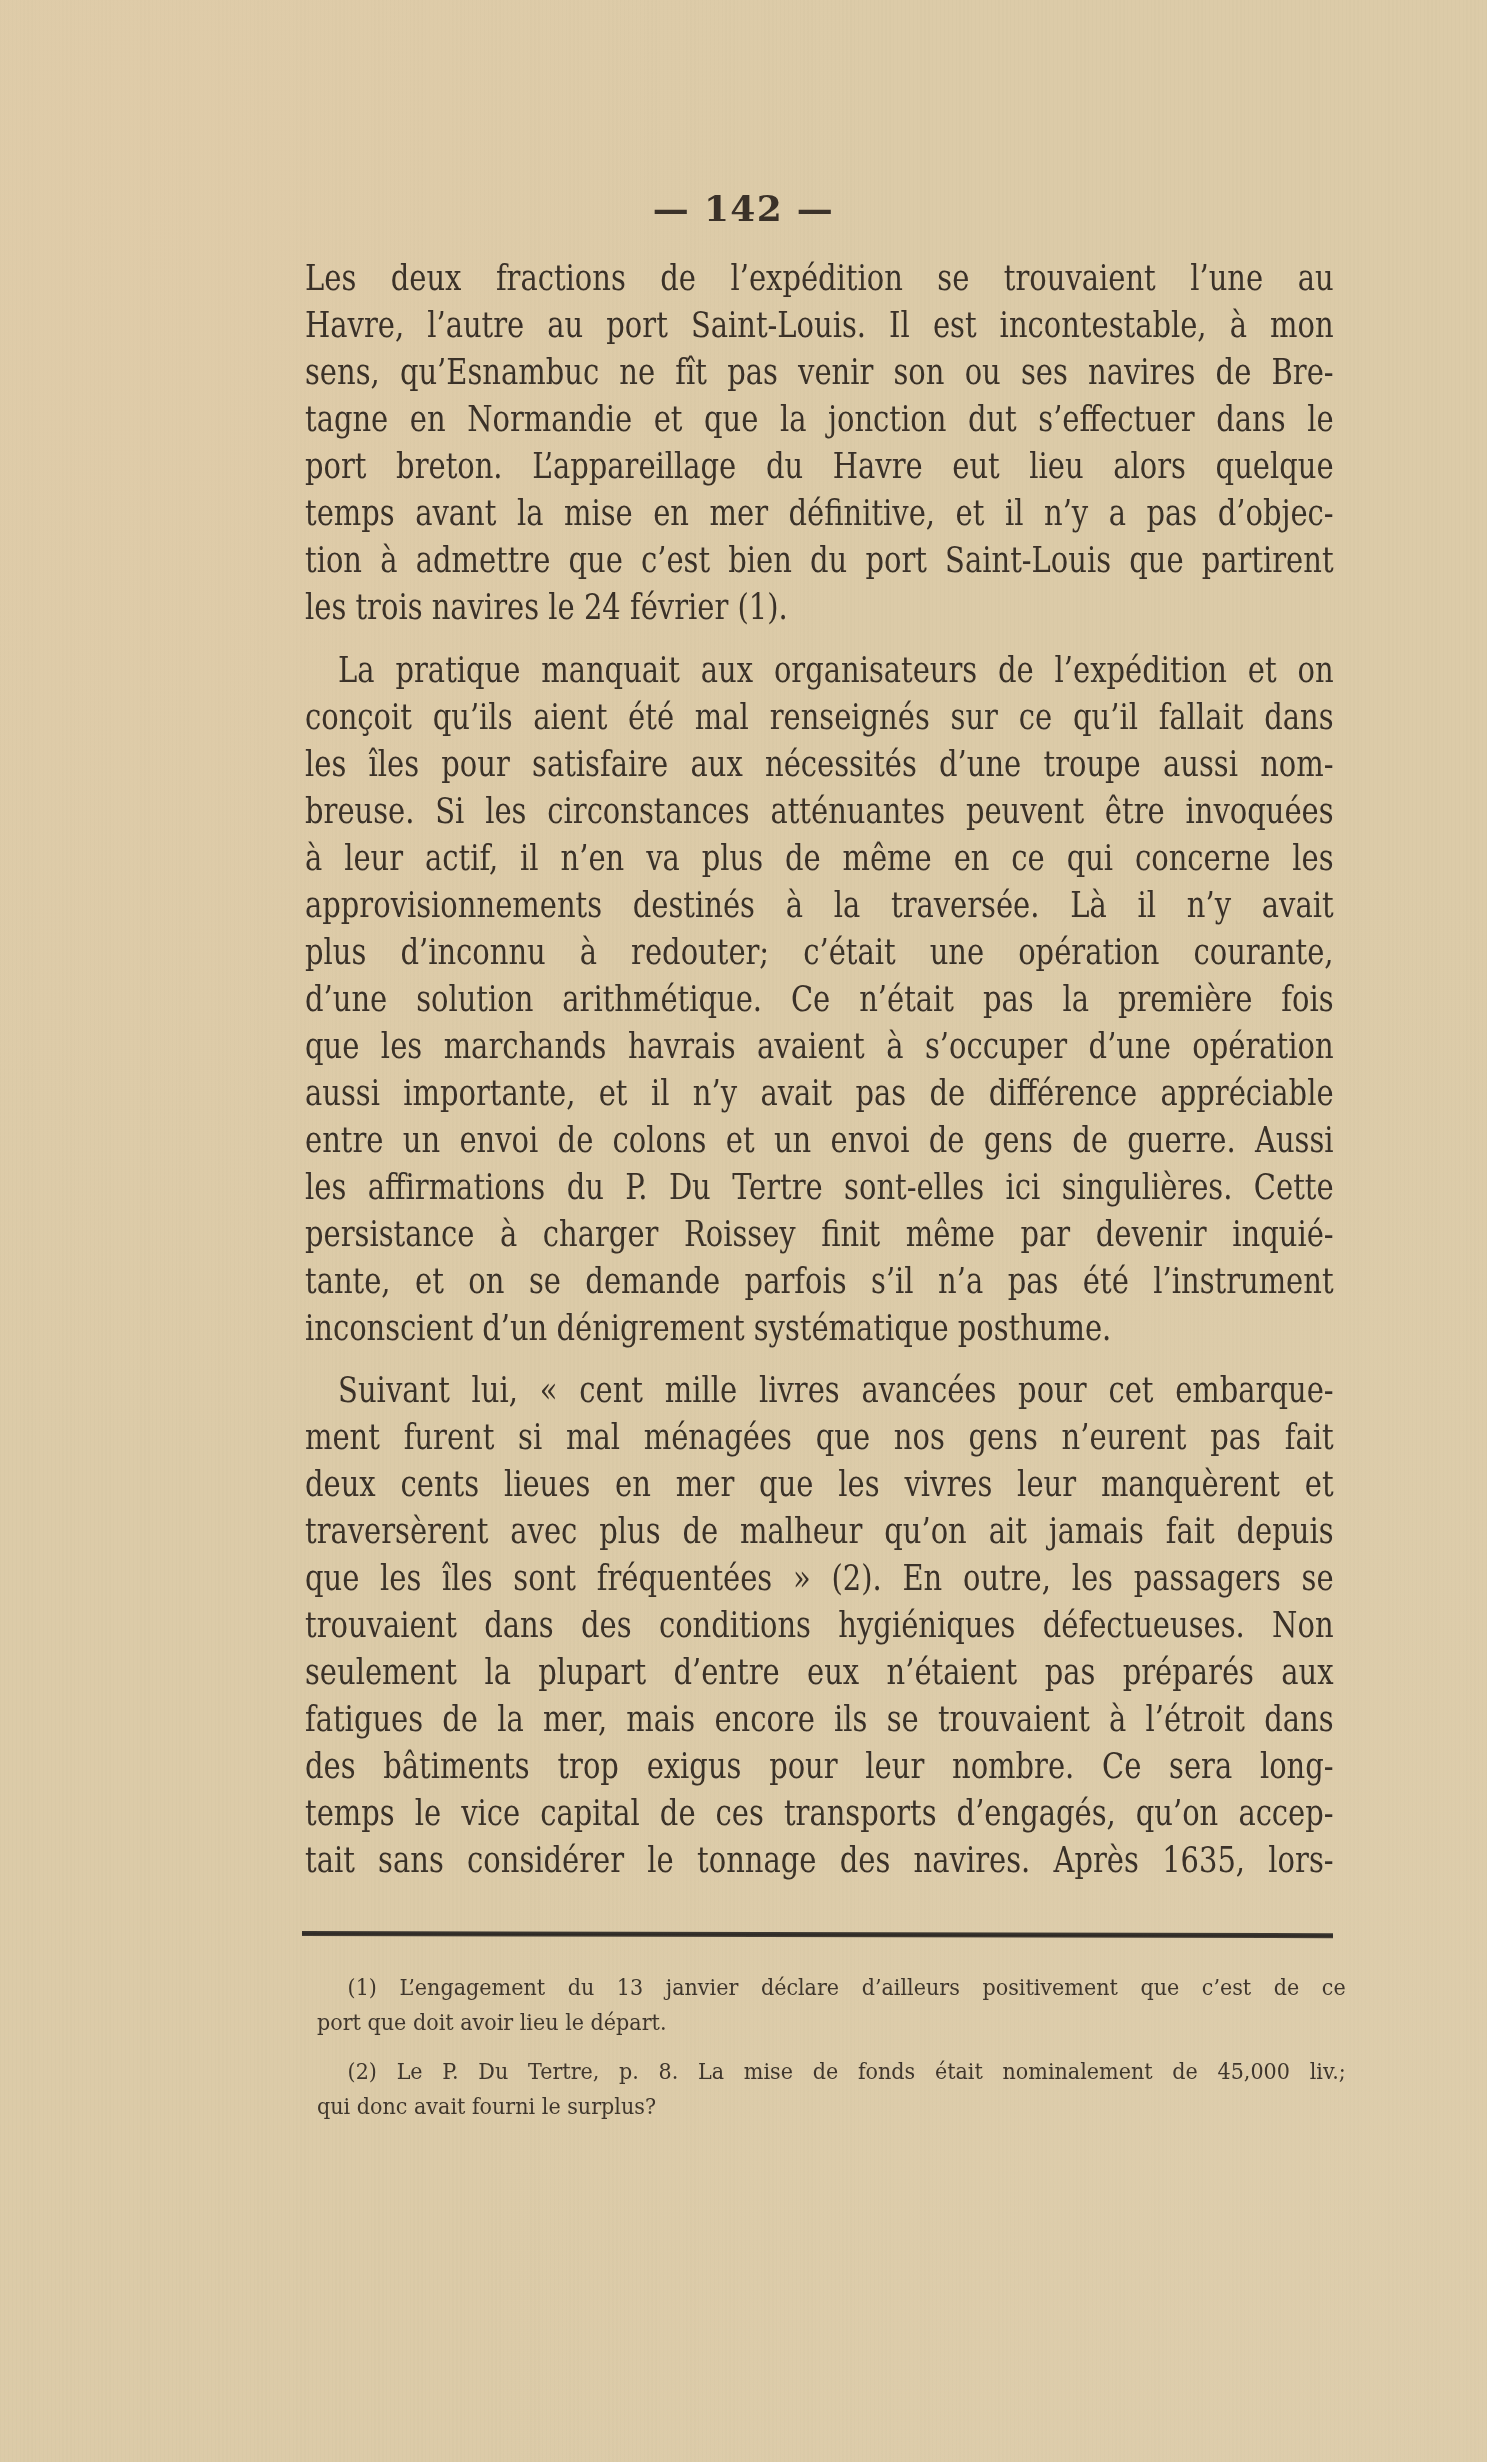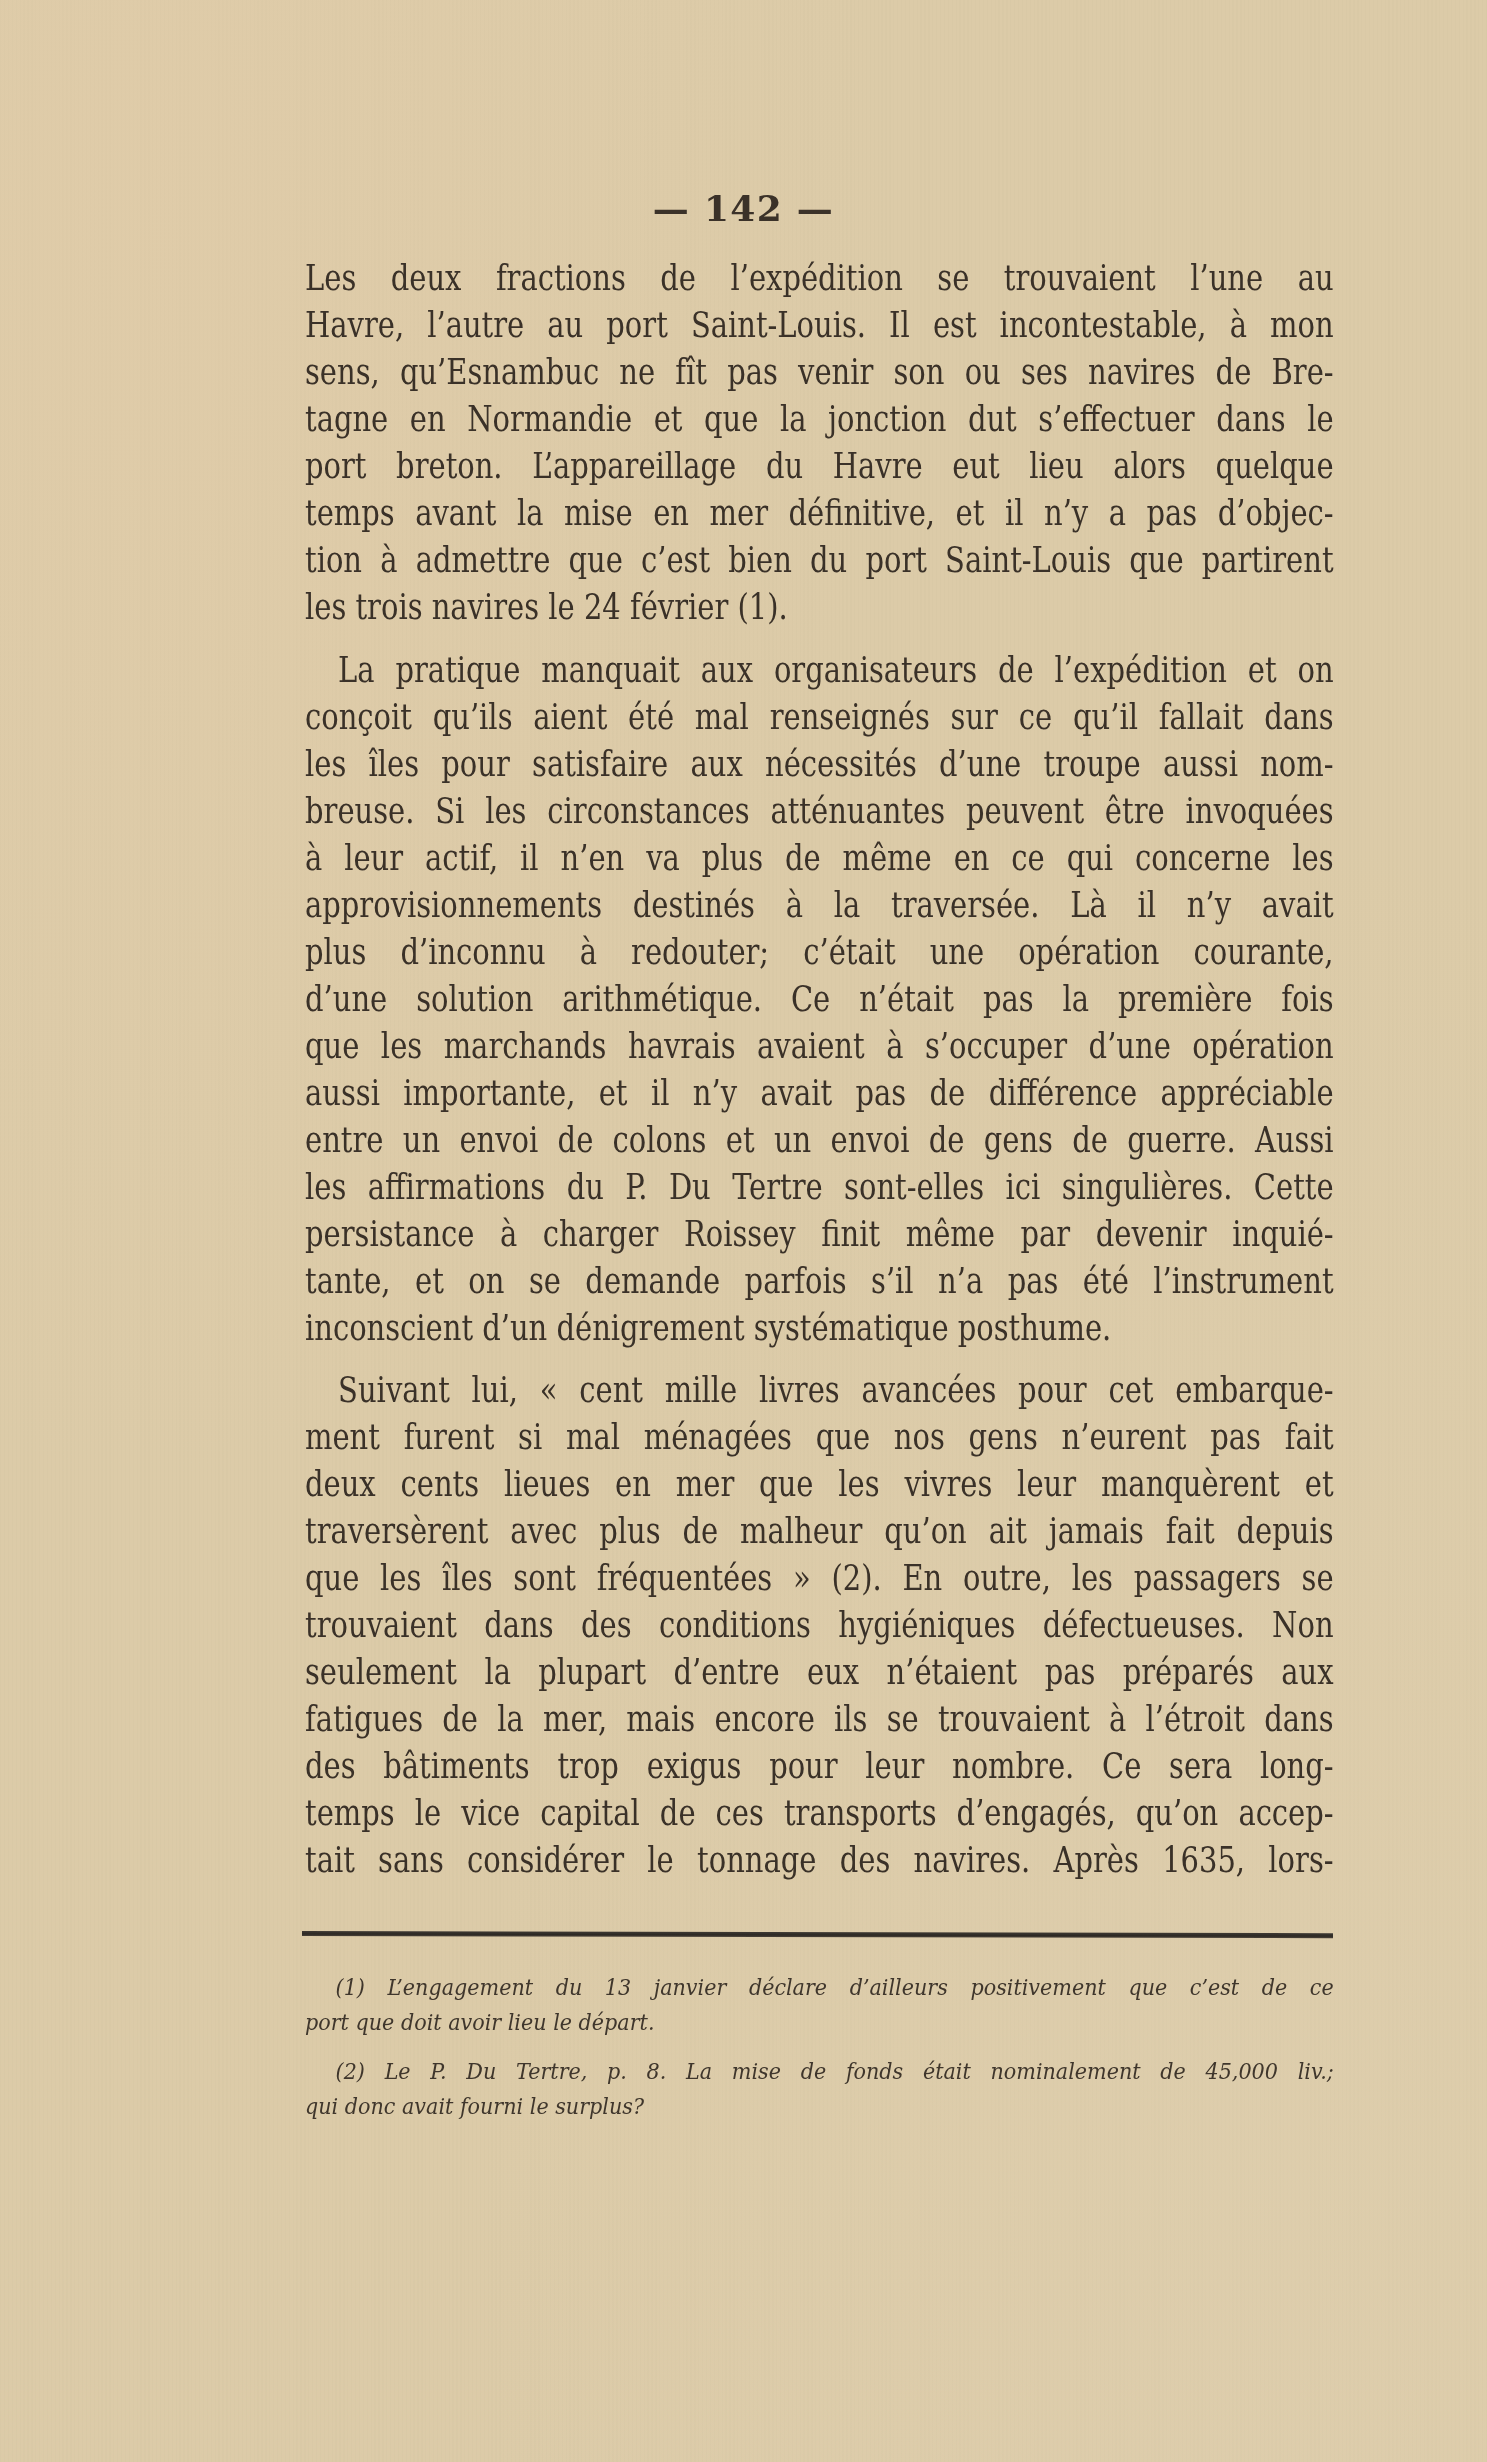--- a/index.html
+++ b/index.html
@@ -70,24 +70,23 @@
     left: 302px;
     top: 1931px;
     width: 1031px;
     height: 4.6px;
     background: linear-gradient(180deg, #3f3a34 0%, #2d2924 60%, #4a4239 100%);
     transform: rotate(0.12deg);
     transform-origin: left center;
   }
   .footnotes {
     position: absolute;
-    left: 305px;
+    left: 317px;
     top: 1970px;
     width: 1028px;
-    font-style: italic;
   }
   .footnote {
     margin: 0 0 14.3px 0;
     font-size: 23px;
     line-height: 35px;
     transform: scaleX(0.9);
     transform-origin: left top;
     width: 1143px;
     color: #3f362c;
   }

